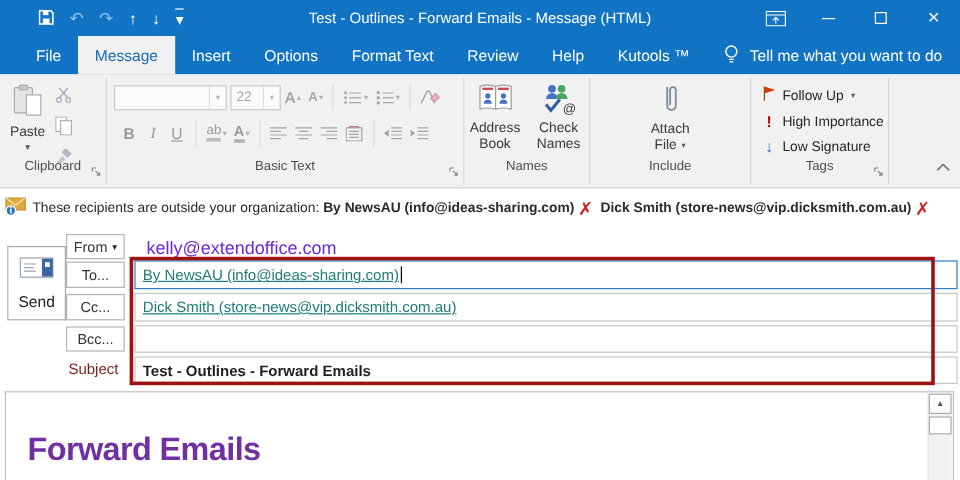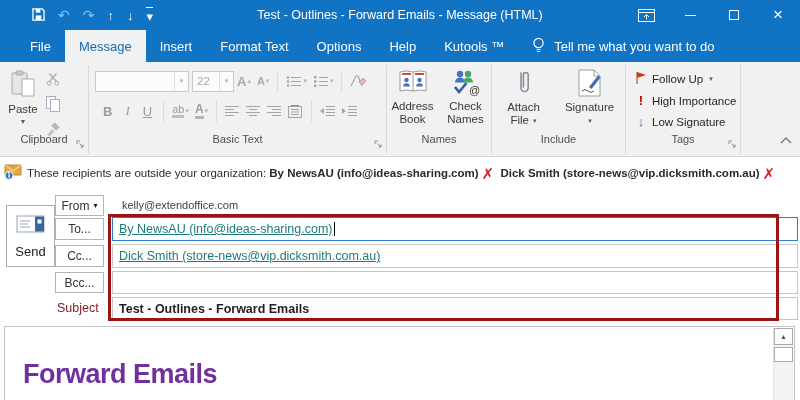--- a/index.html
+++ b/index.html
@@ -78,21 +78,21 @@
   
   .formarea{position:absolute;top:190px;left:0;width:800px;height:136px;background:#fff;}
   .sendbtn{position:absolute;left:6px;top:15px;width:49px;height:62px;border:1px solid #ababab;background:#fff;display:flex;flex-direction:column;align-items:center;justify-content:center;gap:6px;}
   .sendbtn .slbl{font-size:13px;color:#222;}
   .fieldbtn{position:absolute;left:55px;width:49px;background:#fff;border:1px solid #b5b5b5;display:flex;align-items:center;justify-content:center;font-size:12px;color:#333;}
   .fcaret{font-size:8px;color:#222;margin-left:4px;}
   .field{position:absolute;left:112px;right:2px;background:#fff;border:1px solid #c6c6c6;display:flex;align-items:center;padding-left:6px;font-size:12.5px;}
   .field.focus{border:1px solid #2d7cd0;}
   .rlink{color:#1e7b7b;text-decoration:underline;}
   .cursor{display:inline-block;width:1px;height:14px;background:#000;margin-left:2px;}
-  .fromval{position:absolute;left:122px;top:9px;font-size:11px;color:#404040;}
+  .fromval{position:absolute;left:122px;top:9px;font-size:15px;color:#6d28d9;}
   .subjlabel{position:absolute;left:57px;top:111px;font-size:12.5px;color:#7f1d1d;}
   .subjval{color:#1f1f1f;font-weight:700;}
   .redrect{position:absolute;left:108px;top:24px;width:671px;height:107px;border:3px solid #9c1313;pointer-events:none;}
 
   
   .bodyarea{position:absolute;top:326px;left:4px;width:791px;height:74px;background:#fff;border:1px solid #c2c2c2;border-bottom:none;}
   .bodyheading{margin:32px 0 4px 18px;font-size:27px;font-weight:bold;color:#7030a0;letter-spacing:-0.5px;}
   .scroll{position:absolute;top:1px;right:1px;width:20px;height:72px;background:#f2f2f2;border-left:1px solid #e3e3e3;}
   .scroll-up{height:17px;background:#fdfdfd;border:1px solid #ababab;display:flex;align-items:center;justify-content:center;font-size:7px;color:#555;}
   .scroll-thumb{height:15px;background:#fff;border:1px solid #ababab;margin-top:2px;}
@@ -131,22 +131,23 @@
           <span class="maxbox"></span>
         </div>
       <div class="win-btn closex">×</div>
     </div>
   </div>
 
   <div class="tabbar">
     <div class="tab">File</div>
     <div class="tab selected">Message</div>
     <div class="tab">Insert</div>
+    <div class="tab">Options</div>
     <div class="tab">Format Text</div>
-    <div class="tab">Options</div>
+    <div class="tab">Review</div>
     <div class="tab">Help</div>
     <div class="tab">Kutools ™</div>
     <div class="tellme">
       <span><svg width="13" height="16" viewBox="0 0 13 16">
             <circle cx="6.5" cy="6" r="4.6" fill="none" stroke="#fff" stroke-width="1.2"></circle>
             <line x1="4.5" y1="12.5" x2="8.5" y2="12.5" stroke="#fff"></line>
             <line x1="5" y1="14.5" x2="8" y2="14.5" stroke="#fff"></line>
           </svg></span>
       <span>Tell me what you want to do</span>
     </div>
@@ -347,32 +348,20 @@
     <div class="gsep"></div>
 
     <div class="rgroup grp-include">
       <div class="bigbtn" style="width:54px;">
         <span><svg width="16" height="28" viewBox="0 0 16 28">
               <path d="M5 4 v15 a3.6 3.6 0 0 0 7.2 0 V6 a2.4 2.4 0 0 0 -4.8 0 v12" fill="none" stroke="#7f8c9d" stroke-width="1.5" stroke-linecap="round"></path>
             </svg></span>
         <span class="bl">Attach</span>
         <span class="bl2">
             <span>File</span>
-            <span class="tinycaret" style="color:#5a5a5a;">▾</span>
-          </span>
-      </div>
-      <div class="bigbtn" style="width:62px;">
-        <span><svg width="26" height="28" viewBox="0 0 26 28">
-              <path d="M2 1 h15 l6 6 v20 h-21 z" fill="#fff" stroke="#9aa0a6"></path>
-              <path d="M17 1 v6 h6" fill="none" stroke="#9aa0a6"></path>
-              <polygon points="12,18 21,6.5 23.5,8.5 14.5,20" fill="#3f6fb5"></polygon>
-              <path d="M5 22 q3 -3 6 0 t6 0" stroke="#555" fill="none"></path>
-            </svg></span>
-        <span class="bl">Signature</span>
-        <span class="bl2">
             <span class="tinycaret" style="color:#5a5a5a;">▾</span>
           </span>
       </div>
       <div class="rgroup-label">Include</div>
     </div>
 
     <div class="gsep"></div>
 
     <div class="rgroup grp-tags">
       <div class="tagrow">

